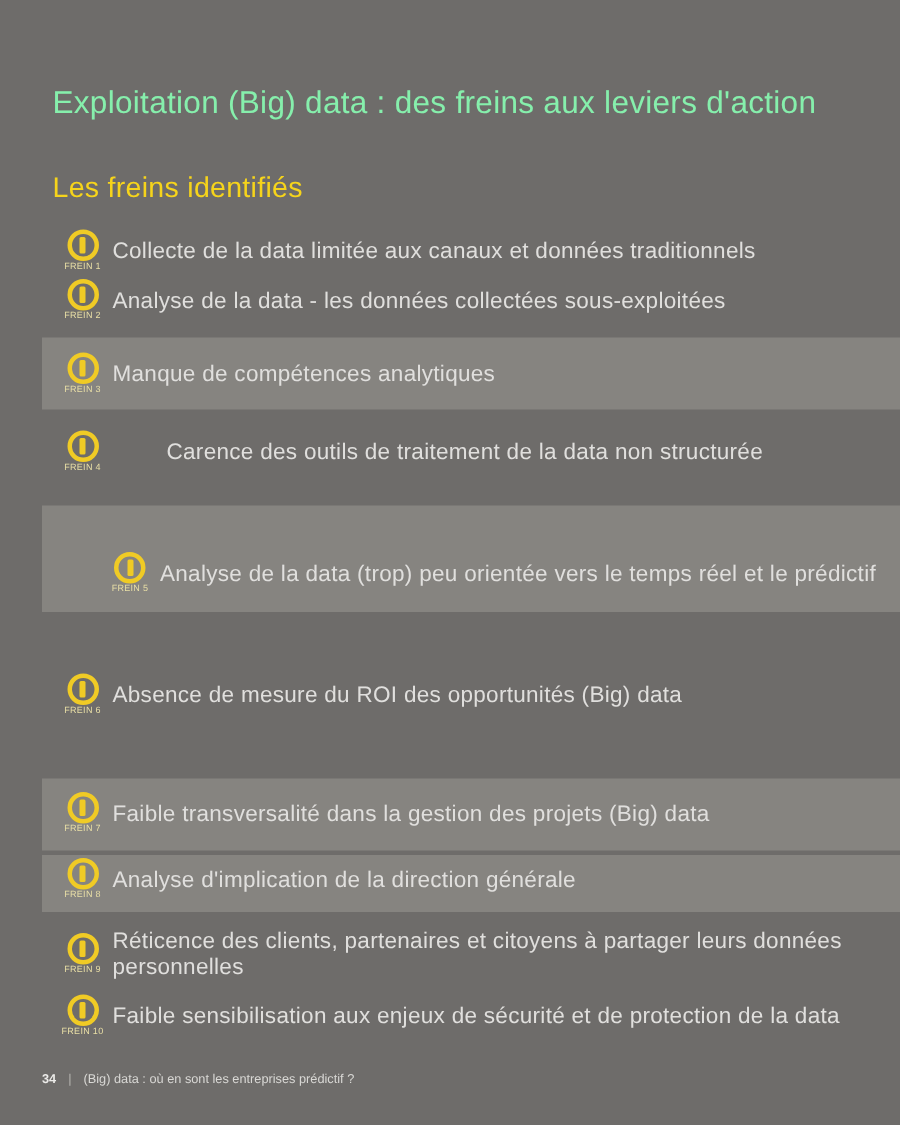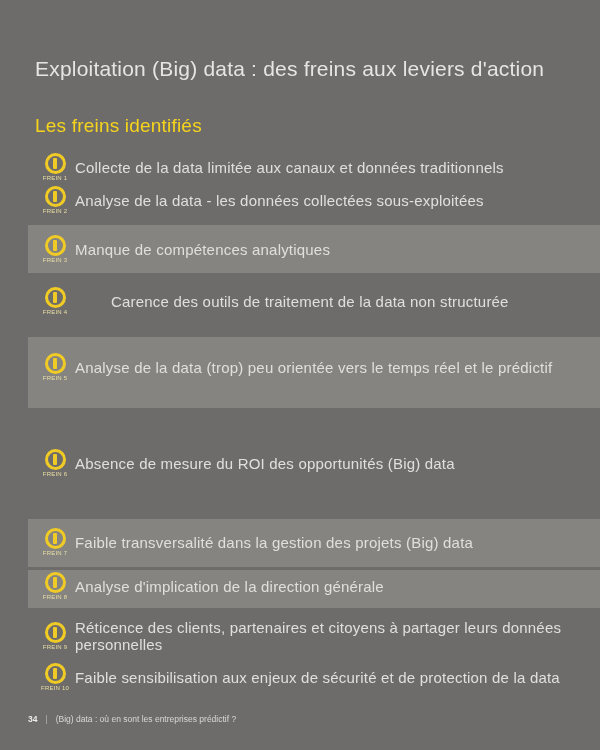--- a/index.html
+++ b/index.html
@@ -8,21 +8,21 @@
     font-family: "Liberation Sans", sans-serif;
     background: #6e6c6a;
     position: relative;
   }
   .slide {
     position: absolute; inset: 0;
     background: #6e6c6a;
   }
   .title {
     position: absolute; left: 35px; top: 57px; width: 540px;
-    color: #e5e5e5; font-size: 21px; font-weight: 400; letter-spacing: 0.2px;
+    color: #86efac; font-size: 21px; font-weight: 400; letter-spacing: 0.2px;
   }
   .section-heading {
     position: absolute; left: 35px; top: 115px; width: 400px;
     color: #f6d41b; font-size: 19px; font-weight: 400; letter-spacing: 0.2px;
   }
   
   .band {
     position: absolute; left: 28px; width: 572px;
     background: #868480;
   }
@@ -32,21 +32,21 @@
   .band-d { top: 570px; height: 38px; }
   
   .row {
     position: absolute; left: 36px; width: 548px; height: 38px;
     display: flex; align-items: center;
   }
   .r1  { top: 148px; }
   .r2  { top: 181px; }
   .r3  { top: 230px; }
   .r4  { top: 282px; gap: 36px; }
-  .r5  { top: 348px; }
+  .r5  { top: 363px; justify-content: flex-end; }
   .r6  { top: 444px; }
   .r7  { top: 523px; }
   .r8  { top: 567px; }
   .r9  { top: 617px; }
   .r10 { top: 658px; }
   .icon-block {
     width: 38px; display: flex; flex-direction: column; align-items: center;
     flex: 0 0 38px;
   }
   .frein-icon {

